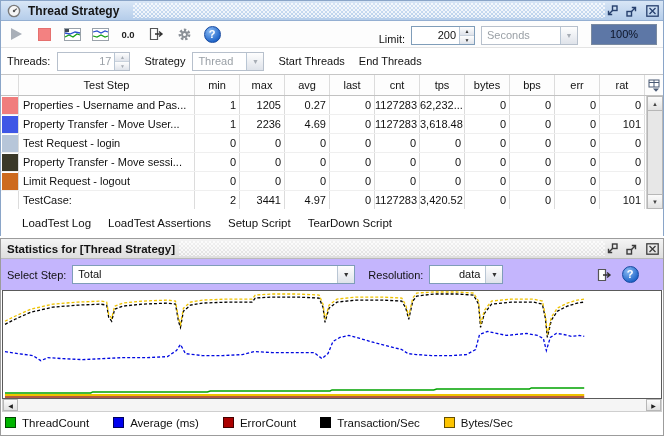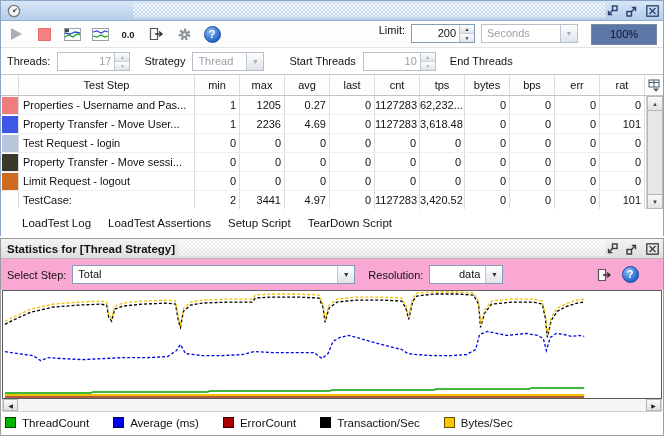--- a/index.html
+++ b/index.html
@@ -69,21 +69,21 @@
   .tcell-num{padding:3px 3px 0 0;text-align:right;font-size:11px;}
   .swatch{display:block;width:16px;height:17px;margin-left:1px;}
   .vscroll{position:absolute;top:21px;right:0;bottom:0;width:17px;background:#f2f2f2;border-left:1px solid #d0d0d0;display:flex;flex-direction:column;}
   .vscroll .sb-btn{height:15px;background:linear-gradient(#fbfbfb,#e2e2e2);border:1px solid #b7b7b7;display:flex;align-items:center;justify-content:center;font-size:6px;color:#444;}
   .vscroll .sb-thumb{flex:1;margin:0;background:#e7e7e7;border:1px solid #b7b7b7;border-top:none;border-bottom:none;}
 
   .tabsrow{height:27px;display:flex;align-items:center;gap:17px;padding:0 0 0 21px;background:#fff;}
   .tab{font-size:11.5px;color:#111;cursor:default;}
 
   
-  .stats-toolbar{height:31px;display:flex;align-items:center;gap:6px;padding:0 6px;background:#f9a8d4;}
+  .stats-toolbar{height:31px;display:flex;align-items:center;gap:6px;padding:0 6px;background:#c4b5fd;}
   .chart-wrap{position:relative;height:109px;margin:0 1px;border:1px solid #5a5a5a;background:#fff;}
   .chart-wrap svg{display:block;width:100%;height:100%;}
   .hscroll{height:13px;margin:0 1px;display:flex;background:#f1f1f1;border:1px solid #cfcfcf;border-top:none;}
   .hscroll .sb-btn{width:15px;display:flex;align-items:center;justify-content:center;font-size:6px;color:#222;background:linear-gradient(#fbfbfb,#e2e2e2);border:1px solid #b7b7b7;}
   .hscroll .sb-track{flex:1;background:#f5f5f5;}
   .legend{height:22px;display:flex;align-items:center;gap:24px;padding:0 4px;background:#fff;}
   .legend-item{display:inline-flex;align-items:flex-start;gap:6px;}
   .lswatch{width:11px;height:11px;border:1px solid rgba(0,0,0,.6);display:inline-block;}
   .legend-label{font-size:11.5px;color:#111;}
 
@@ -97,20 +97,21 @@
   <section class="panel panel-top">
 
     <div class="titlebar blue" style="--solid:132px;">
       <span class="tb-icon">
         <svg class="icon" width="14" height="14" viewBox="0 0 14 14">
             <circle cx="7" cy="7" r="5.6" fill="#f5f5f5" stroke="#7a7a7a" stroke-width="1.4"></circle>
             <circle cx="7" cy="7" r="1.2" fill="#555"></circle>
             <line x1="7" y1="7" x2="9.8" y2="4.6" stroke="#555" stroke-width="1.2"></line>
           </svg>
       </span>
+      <span class="title-text">Thread Strategy</span>
       <span class="win-buttons">
         <span class="wb">
           <svg class="icon" width="12" height="12" viewBox="0 0 12 12" stroke="#27406e" stroke-width="1.4" fill="none">
               <rect x="6.5" y="1" width="4.5" height="4.5"></rect>
               <path d="M7 5 L2.5 9.5 M2.5 5.8 v3.7 h3.7"></path>
             </svg>
         </span>
         <span class="wb">
           <svg class="icon" width="12" height="12" viewBox="0 0 12 12" stroke="#27406e" stroke-width="1.4" fill="none">
               <rect x="1" y="6.5" width="4.5" height="4.5"></rect>
@@ -161,21 +162,21 @@
         <svg class="icon" width="15" height="15" viewBox="0 0 15 15">
             <circle cx="7.5" cy="7.5" r="4.6" fill="none" stroke="#8b9097" stroke-width="2.6" stroke-dasharray="2.3 1.8"></circle>
             <circle cx="7.5" cy="7.5" r="3.4" fill="#8b9097"></circle>
             <circle cx="7.5" cy="7.5" r="1.5" fill="#fdfdfd"></circle>
           </svg>
       </span>
       <span class="tb-icon">
           <span class="help-circ">?</span>
         </span>
 
-      <span style="margin-left:auto;display:inline-flex;align-items:flex-start;gap:6px;">
+      <span style="margin-left:auto;display:inline-flex;align-items:flex-end;gap:6px;">
         <span class="field-label">Limit:</span>
         <span class="spin">
           <span class="val" style="width:47px;">200</span>
           <span class="btns">
               <span>▲</span>
               <span>▼</span>
             </span>
         </span>
         <span class="combo disabled" style="width:97px;">
           <span class="txt">Seconds</span>
@@ -195,28 +196,21 @@
         <span class="btns">
             <span>▲</span>
             <span>▼</span>
           </span>
       </span>
       <span class="field-label" style="margin-left:7px;">Strategy</span>
       <span class="combo disabled" style="width:72px;">
         <span class="txt">Thread</span>
         <span class="arrow">▼</span>
       </span>
-      <span class="field-label" style="margin-left:18px;">Start Threads</span>
-      <span class="spin disabled">
-        <span class="val" style="width:56px;">10</span>
-        <span class="btns">
-            <span>▲</span>
-            <span>▼</span>
-          </span>
-      </span>
+      <span class="field-label" style="margin-left:7px;">Start Threads</span>
       <span class="field-label" style="margin-left:7px;">End Threads</span>
     </div>
 
     <div class="ltable">
       <div class="thead" id="thead">
           <div class="cell c-swatch"></div>
           <div class="cell c-step">Test Step</div>
           <div class="cell c-num">min</div>
           <div class="cell c-num">max</div>
           <div class="cell c-num">avg</div>

